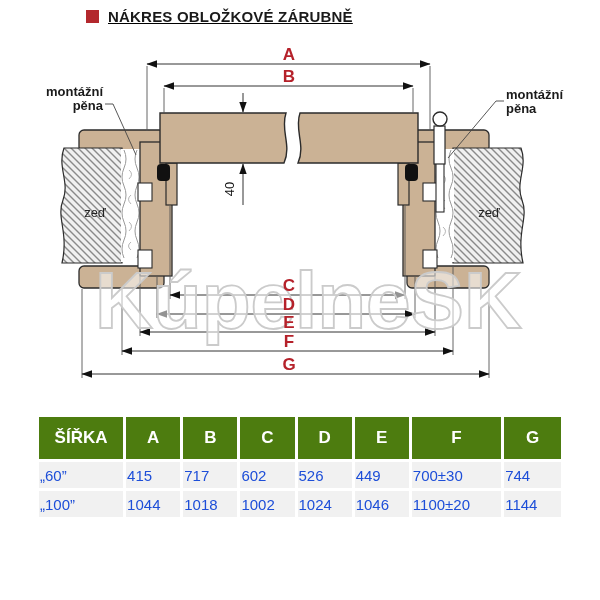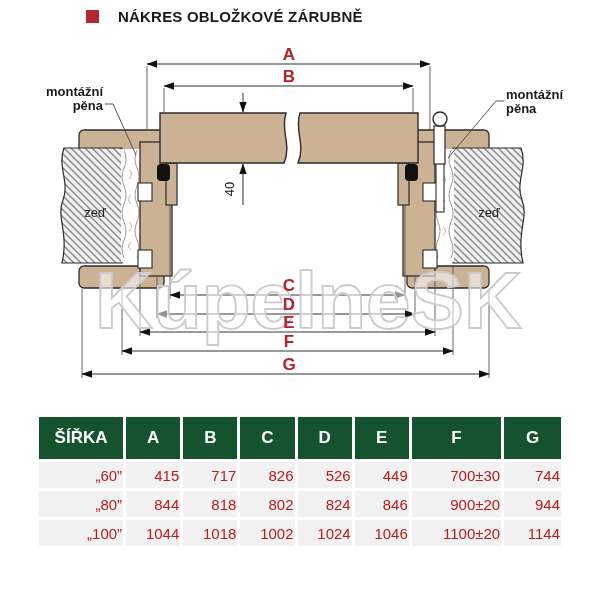--- a/index.html
+++ b/index.html
@@ -1,23 +1,23 @@
 <!DOCTYPE html>
 <html><head>
 <meta charset="utf-8">
 <style>
   html,body{margin:0;padding:0;background:#fff;}
   body{width:600px;height:600px;position:relative;font-family:"Liberation Sans",sans-serif;overflow:hidden;}
-  .title-row{position:absolute;left:86px;top:8px;display:flex;align-items:center;gap:19px;}
+  .title-row{position:absolute;left:86px;top:8px;display:flex;align-items:center;gap:9px;text-decoration:underline;}
   .title-bullet{width:13px;height:13px;background:#b3282d;}
   .title-text{font-size:15px;font-weight:700;color:#1a1a1a;letter-spacing:.2px;white-space:nowrap;}
   svg.diagram{position:absolute;left:0;top:0;}
   .dims-table{position:absolute;left:36px;top:414px;width:528px;border-collapse:separate;border-spacing:3px;table-layout:fixed;}
-  .dims-table th{background:#14532d;color:#fff;font-size:17px;font-weight:700;height:40px;text-align:center;}
-  .dims-table td{background:#f1f1f1;color:#b91c1c;font-size:15px;height:24px;text-align:right;font-weight:400;}
+  .dims-table th{background:#4d7c0f;color:#fff;font-size:17px;font-weight:700;height:40px;text-align:center;}
+  .dims-table td{background:#f1f1f1;color:#1d4ed8;font-size:15px;height:24px;text-align:left;font-weight:400;}
   .dims-table td.wcol{font-size:15px;}
 </style>
 </head>
 <body>
 
 <div class="title-row">
   <span class="title-bullet"></span>
   <span class="title-text">NÁKRES OBLOŽKOVÉ ZÁRUBNĚ</span>
 </div>
 
@@ -154,35 +154,25 @@
       <th>E</th>
       <th>F</th>
       <th>G</th>
     </tr>
   </thead>
   <tbody>
     <tr>
       <td class="wcol">„60”</td>
       <td>415</td>
       <td>717</td>
-      <td>826</td>
+      <td>602</td>
       <td>526</td>
       <td>449</td>
       <td>700±30</td>
       <td>744</td>
-    </tr>
-    <tr>
-      <td class="wcol">„80”</td>
-      <td>844</td>
-      <td>818</td>
-      <td>802</td>
-      <td>824</td>
-      <td>846</td>
-      <td>900±20</td>
-      <td>944</td>
     </tr>
     <tr>
       <td class="wcol">„100”</td>
       <td>1044</td>
       <td>1018</td>
       <td>1002</td>
       <td>1024</td>
       <td>1046</td>
       <td>1100±20</td>
       <td>1144</td>

